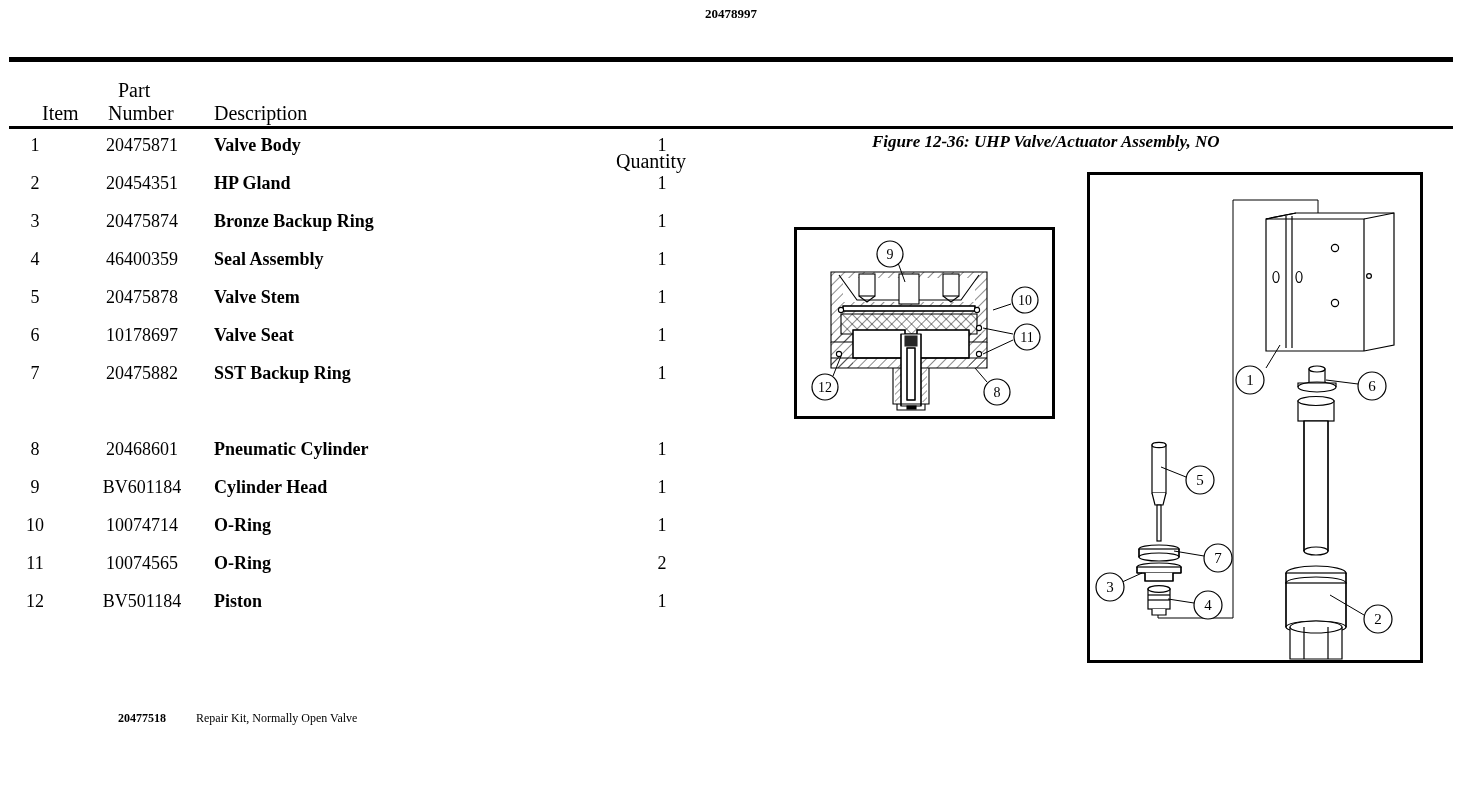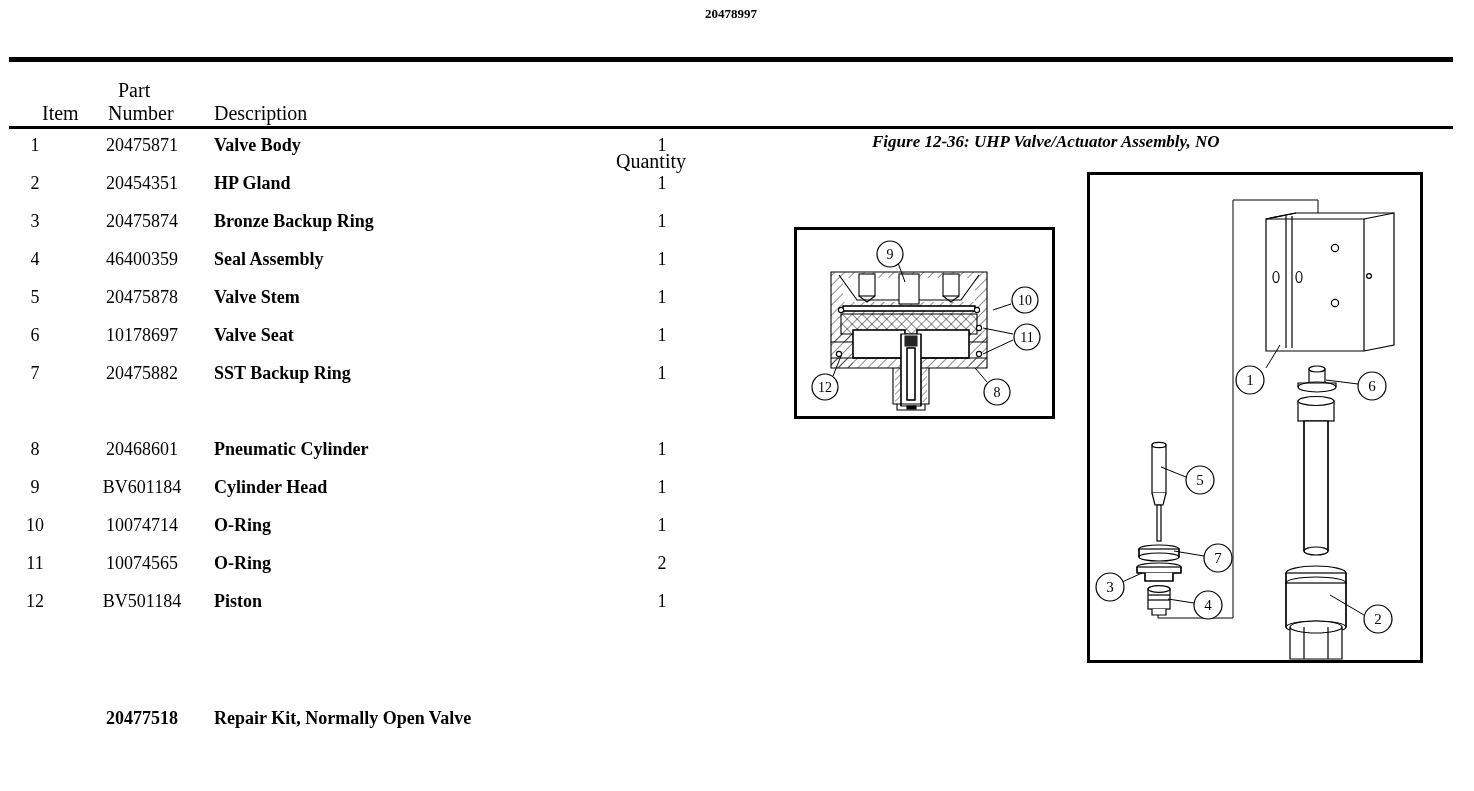--- a/index.html
+++ b/index.html
@@ -91,29 +91,29 @@
   .c-qty  { left: 646px; width: 32px; text-align: center; }
   .row.group .c-part,
   .row.group .c-desc { font-weight: bold; }
 
   
   .kit-block {
     position: absolute;
     left: 0;
     top: 703px;
     width: 760px;
-    font-size: 18px;
+    font-size: 12px;
   }
   .kit-line { position: relative; height: 38px; }
   .kit-pn {
     position: absolute; left: 86px; width: 112px;
     text-align: center; font-weight: bold; line-height: 30px;
   }
   .kit-title {
-    position: absolute; left: 214px; font-weight: bold; line-height: 30px;
+    position: absolute; left: 196px; font-weight: normal; line-height: 30px;
     white-space: nowrap;
   }
   .kit-note {
     position: absolute; left: 214px; line-height: 30px; white-space: nowrap;
   }
 
   
   .figure-caption {
     position: absolute;
     left: 872px;

